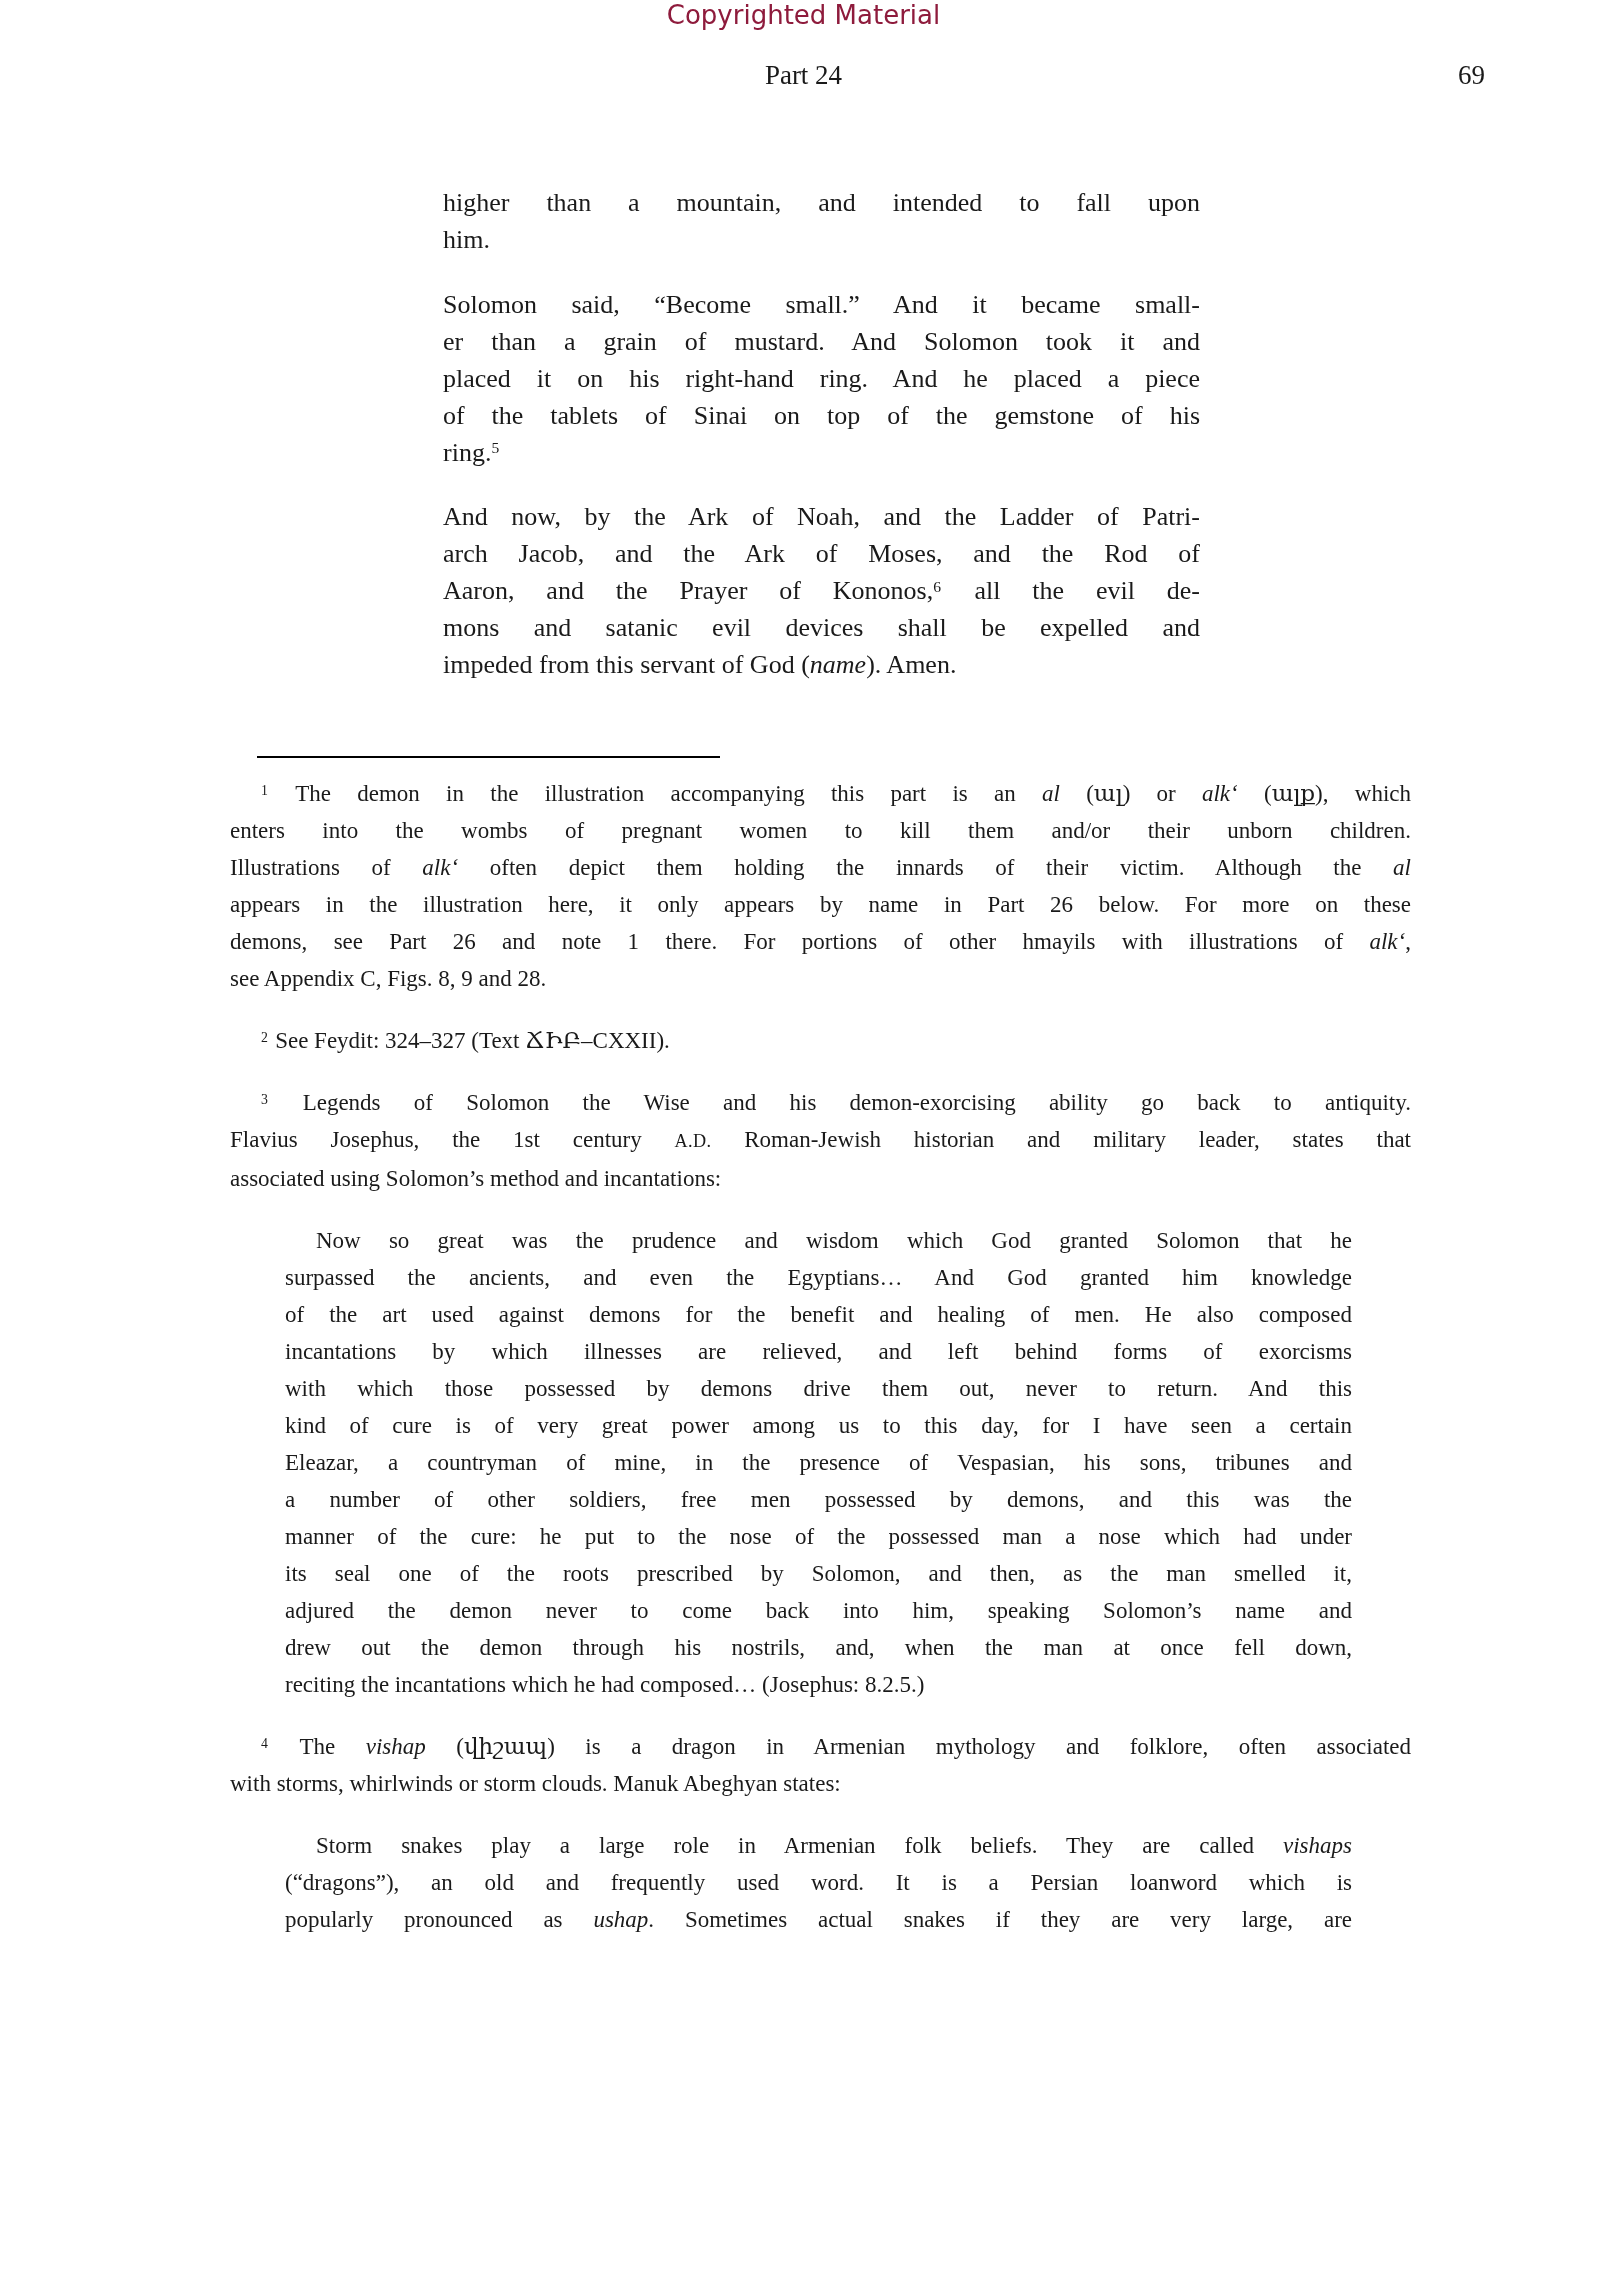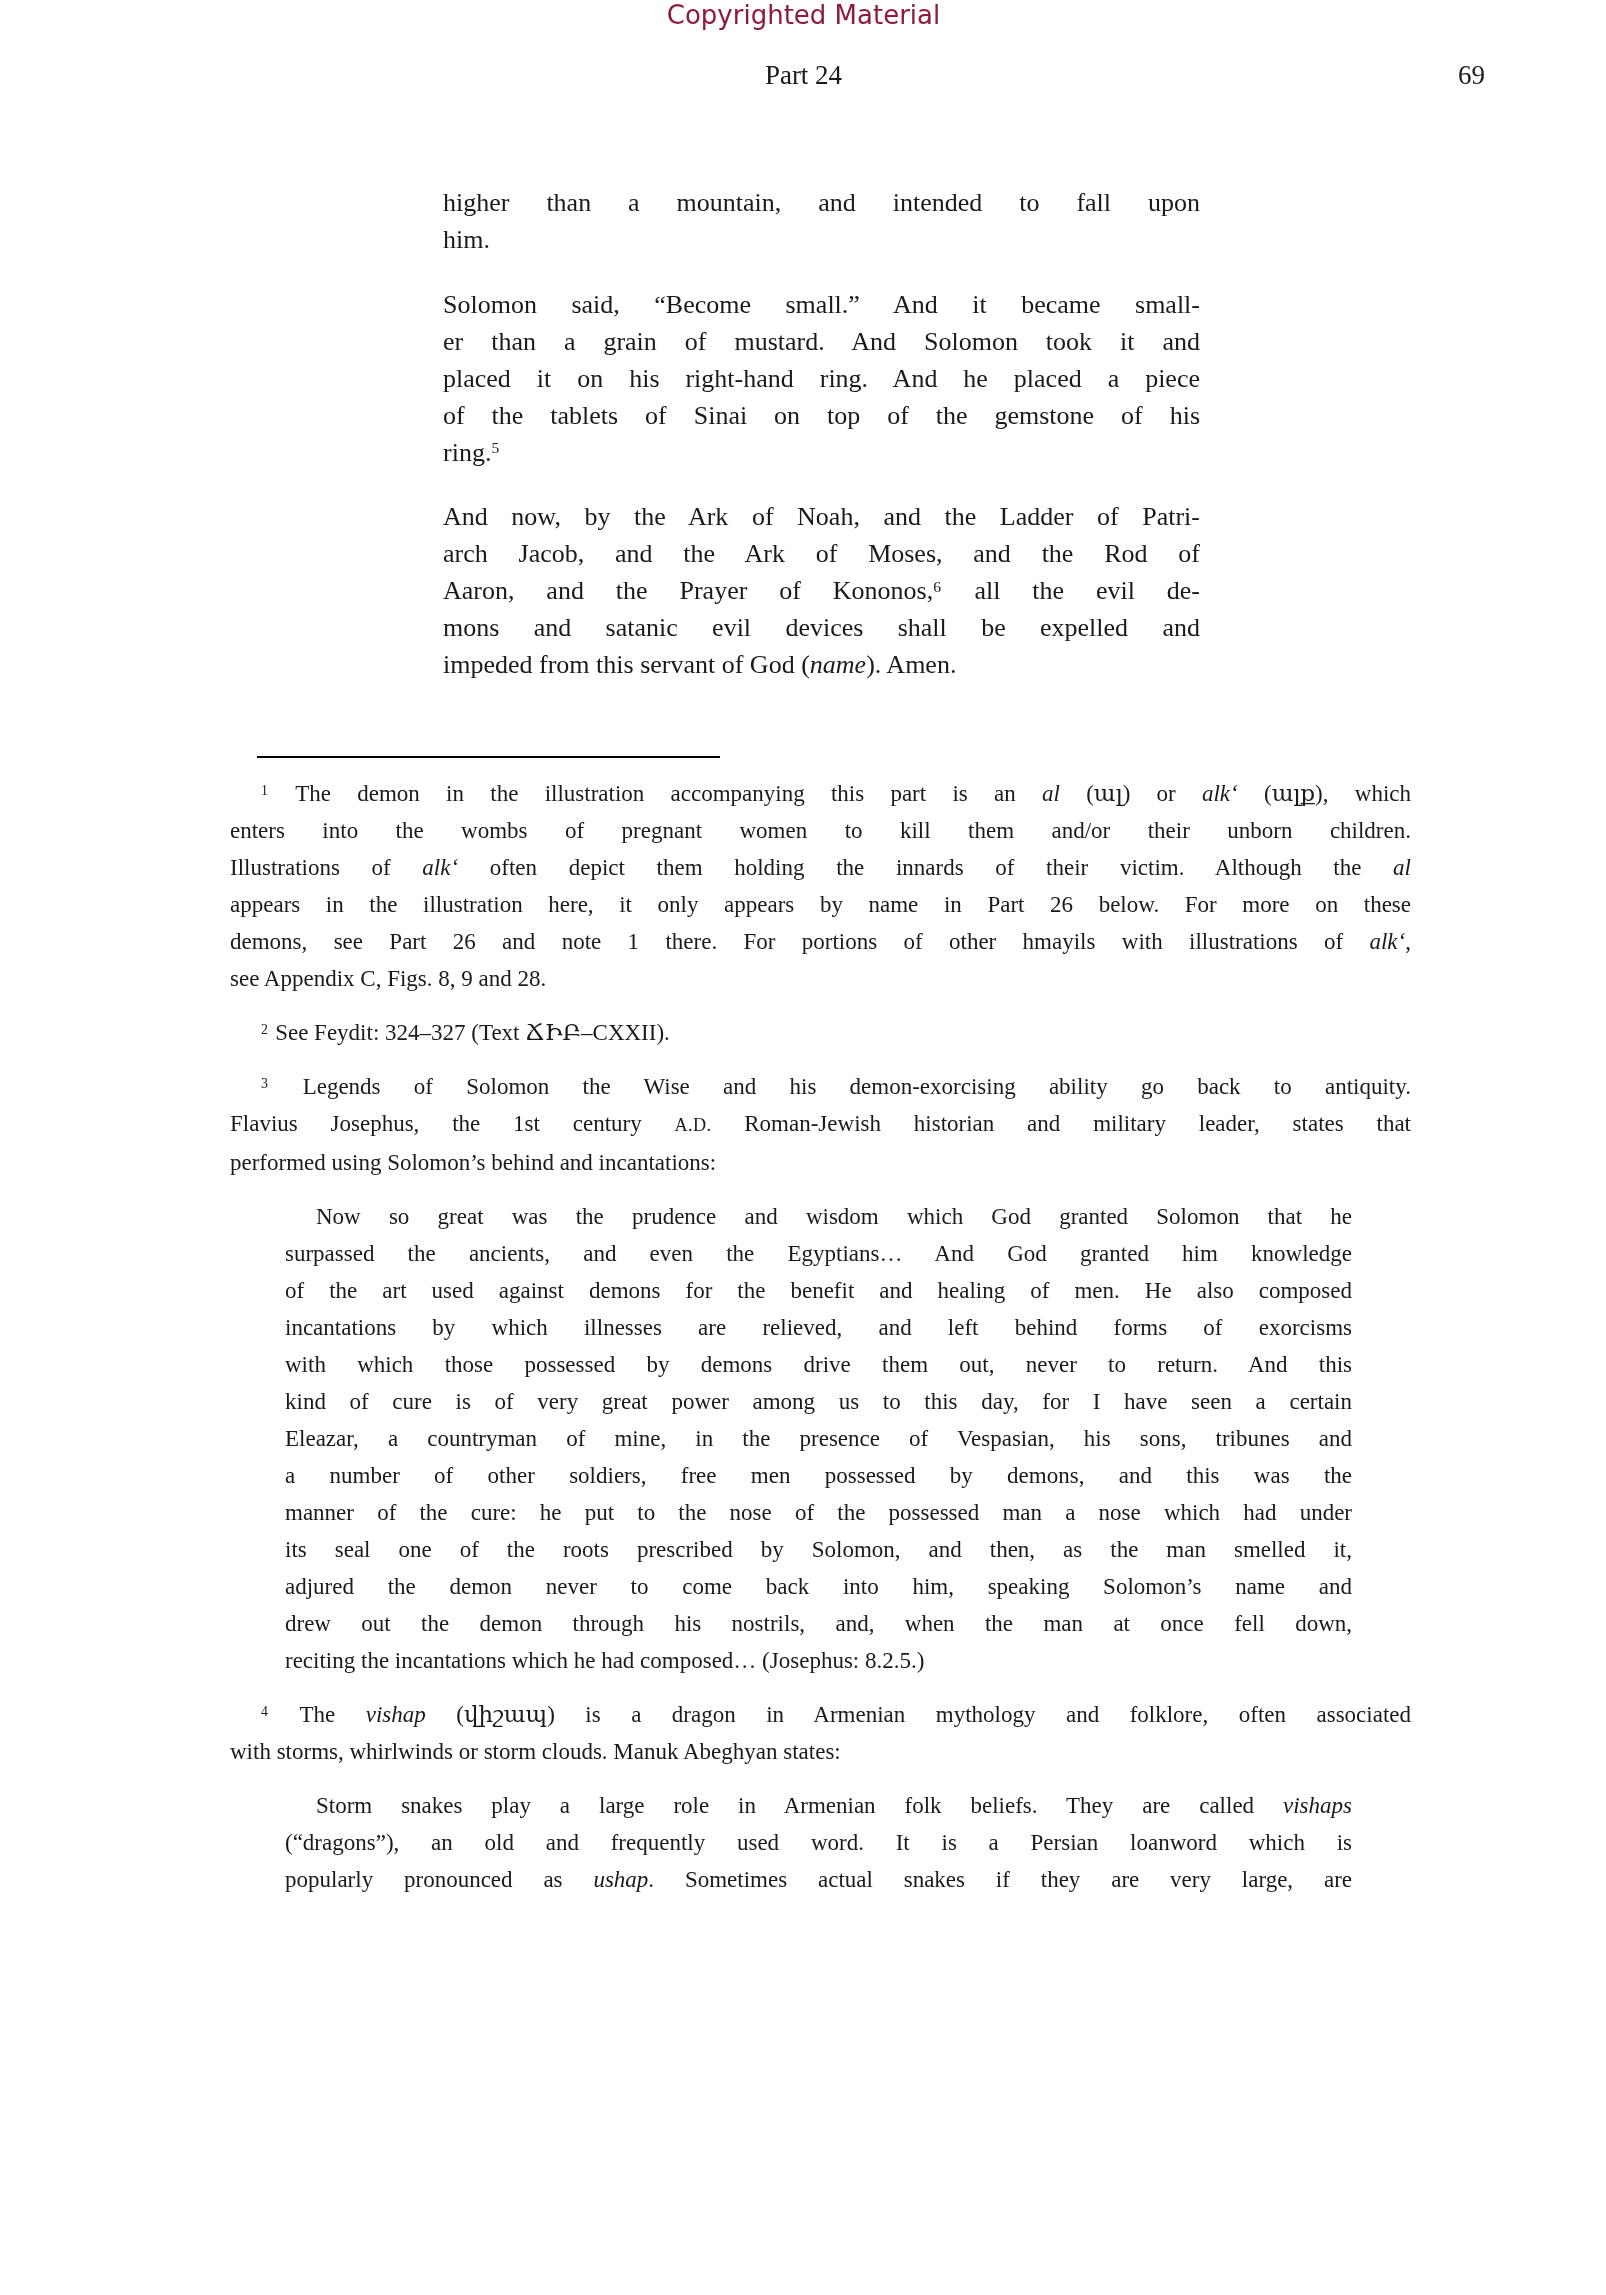--- a/index.html
+++ b/index.html
@@ -40,21 +40,21 @@
     margin: 73px 0 0 257px;
     border-top: 2.3px solid #000000;
     height: 0;
   }
   .fnarea {
     margin: 17px 0 0 230px;
     width: 1181px;
     font-size: 23px;
     line-height: 37px;
   }
-  .fnarea > div + div { margin-top: 17px; }
+  .fnarea > div + div { margin-top: 25px; }
   .quote { margin-left: 55px; width: 1067px; }
 
   .tl { text-align: justify; text-align-last: justify; letter-spacing: 0; }
   .tl-last { text-align-last: left; }
   .fn > .tl:first-child, .quote > .tl:first-child { padding-left: 31px; }
 
   sup {
     font-size: 60%;
     line-height: 0;
     vertical-align: baseline;
@@ -108,21 +108,21 @@
         <div class="tl">appears in the illustration here, it only appears by name in Part 26 below. For more on these</div>
         <div class="tl">demons, see Part 26 and note 1 there. For portions of other hmayils with illustrations of <i>alkʻ</i>,</div>
         <div class="tl tl-last">see Appendix C, Figs. 8, 9 and 28.</div>
       </div>
     <div class="fn">
         <div class="tl tl-last"><sup>2</sup> See Feydit: 324–327 (Text ՃԻԲ–CXXII).</div>
       </div>
     <div class="fn">
         <div class="tl"><sup>3</sup> Legends of Solomon the Wise and his demon-exorcising ability go back to antiquity.</div>
         <div class="tl">Flavius Josephus, the 1st century <span class="sc">A.D.</span> Roman-Jewish historian and military leader, states that</div>
-        <div class="tl tl-last">performed using Solomon’s behind and incantations:</div>
+        <div class="tl tl-last">associated using Solomon’s method and incantations:</div>
       </div>
     <div class="quote">
         <div class="tl">Now so great was the prudence and wisdom which God granted Solomon that he</div>
         <div class="tl">surpassed the ancients, and even the Egyptians… And God granted him knowledge</div>
         <div class="tl">of the art used against demons for the benefit and healing of men. He also composed</div>
         <div class="tl">incantations by which illnesses are relieved, and left behind forms of exorcisms</div>
         <div class="tl">with which those possessed by demons drive them out, never to return. And this</div>
         <div class="tl">kind of cure is of very great power among us to this day, for I have seen a certain</div>
         <div class="tl">Eleazar, a countryman of mine, in the presence of Vespasian, his sons, tribunes and</div>
         <div class="tl">a number of other soldiers, free men possessed by demons, and this was the</div>

